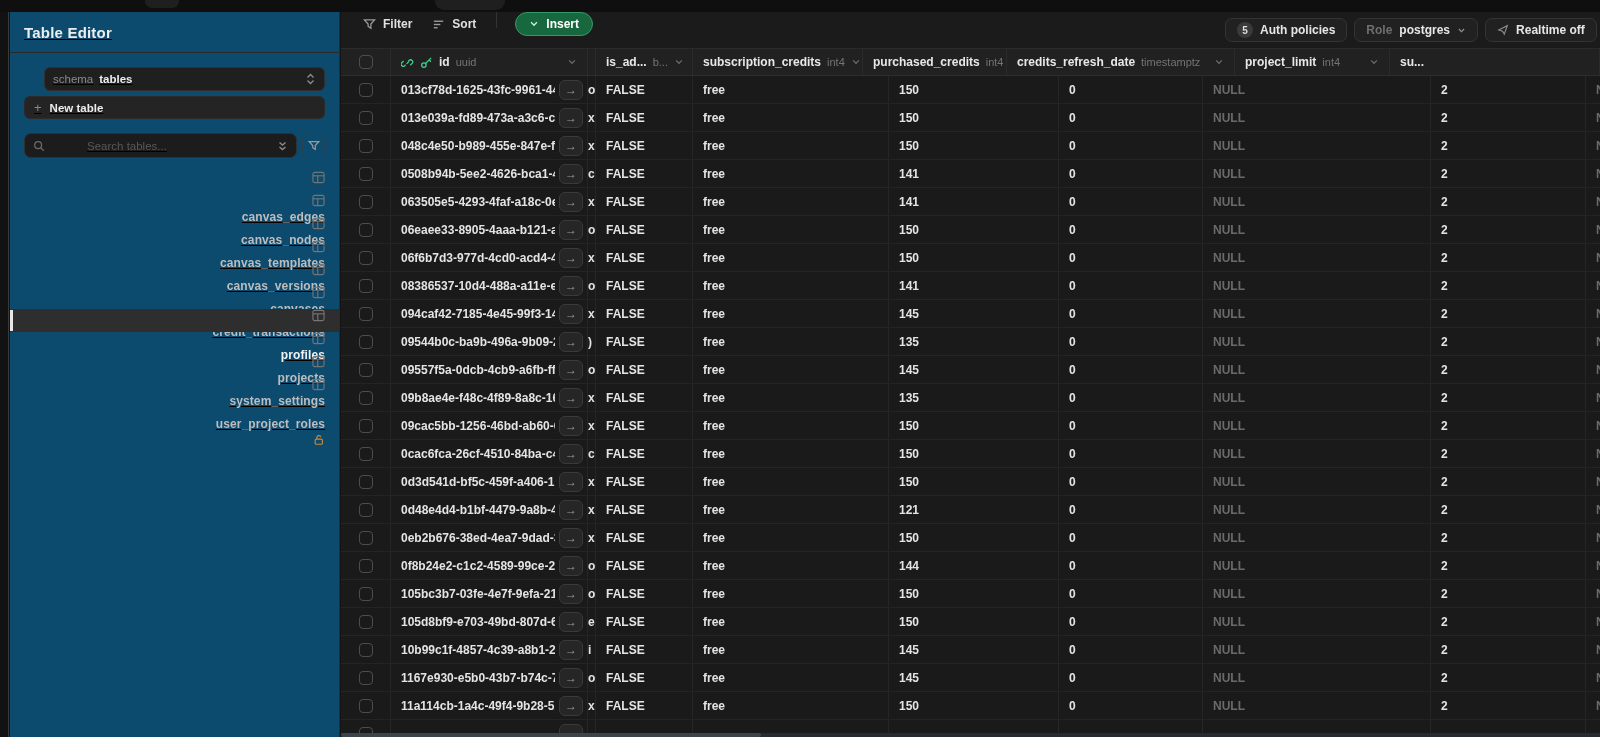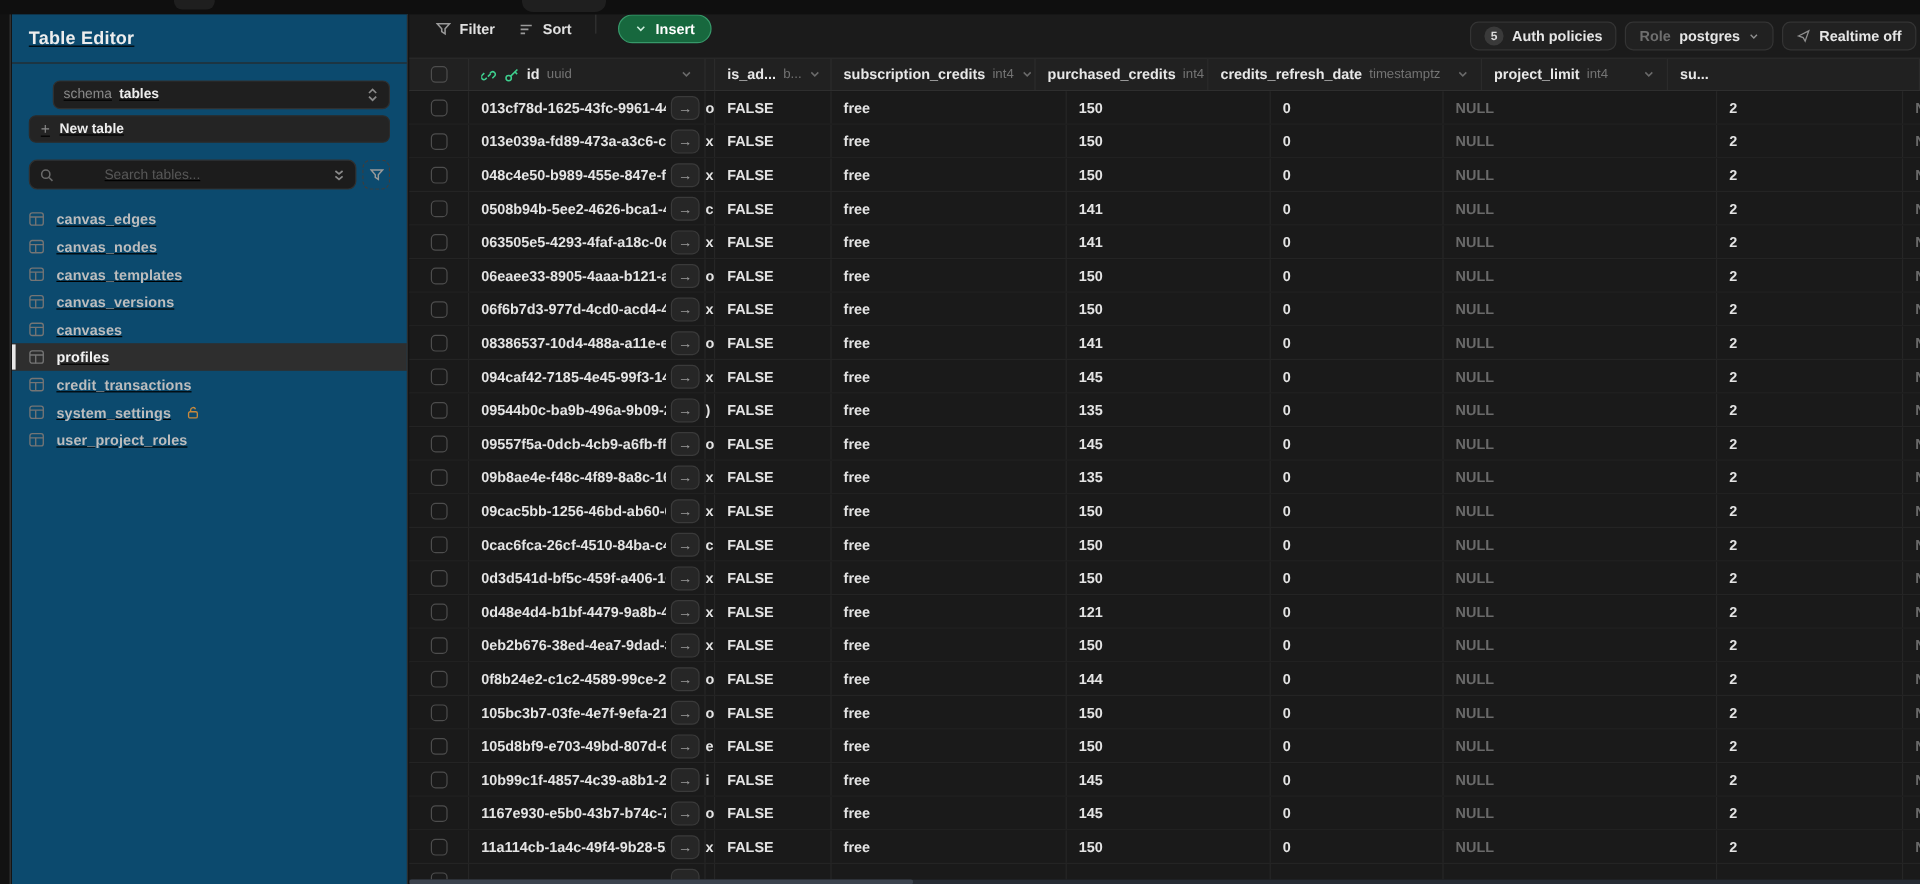--- a/index.html
+++ b/index.html
@@ -30,21 +30,21 @@
   .new-table-btn .txt { color:#ededed; font-size:11.5px; font-weight:700; }
   .search-row { margin-top:14px; display:flex; gap:5px; align-items:center; }
   .search-box { flex:1; height:25px; background:#1c1c1c; border:1px solid #303030; border-radius:7px;
     display:flex; align-items:center; gap:6px; padding:0 8px; }
   .search-box input { flex:1; background:transparent; border:none; outline:none; color:#cfcfcf; font-size:11.5px;
     font-family:"Liberation Sans", sans-serif;margin-left:36px; }
   .search-box input::placeholder { color:#585858; }
   .filter-tables-btn { width:23px; height:25px; border:1px dashed #3e3e3e; background:transparent; border-radius:7px;
     display:flex; align-items:center; justify-content:center; cursor:pointer; }
   .tables-list { margin-top:13px; }
-  .tbl-item { height:23px; display:flex; align-items:center; gap:10px; padding:0 14px; cursor:pointer; position:relative; }
+  .tbl-item { height:23px; display:flex; align-items:flex-end; gap:26px; padding:0 14px; cursor:pointer; position:relative;flex-direction:column; }
   .tbl-item .ticon { color:#757575; display:flex; }
   .tbl-item .tname { color:#bdbdbd; font-size:12px; font-weight:600; letter-spacing:.1px; }
   .tbl-item.selected { background:#2e2e2e; }
   .tbl-item.selected .tname { color:#f2f2f2; }
   .tbl-item.selected::before { content:""; position:absolute; left:0; top:1px; bottom:1px; width:3px; background:#e8e8e8; }
   .lock { color:#c98a3d; display:flex; margin-left:2px; }
 
   
   .main { position:absolute; left:341px; top:12px; width:1259px; height:725px; background:#181818; overflow:hidden; }
 
@@ -216,44 +216,55 @@
       <svg width="13" height="13" viewBox="0 0 14 14" fill="none" stroke="currentColor" stroke-width="1.2">
             <rect x="1" y="1.5" width="12" height="11" rx="2"></rect>
             <path d="M1 5.2 H13"></path>
             <path d="M6.2 5.2 V12.5"></path>
           </svg>
     </span>
     <span class="tname">canvases</span>
 
   </div>
 
+  <div class="tbl-item">
+    <span class="ticon">
+      <svg width="13" height="13" viewBox="0 0 14 14" fill="none" stroke="currentColor" stroke-width="1.2">
+            <rect x="1" y="1.5" width="12" height="11" rx="2"></rect>
+            <path d="M1 5.2 H13"></path>
+            <path d="M6.2 5.2 V12.5"></path>
+          </svg>
+    </span>
+    <span class="tname">credit_transactions</span>
+
+  </div>
+
   <div class="tbl-item selected">
     <span class="ticon">
       <svg width="13" height="13" viewBox="0 0 14 14" fill="none" stroke="currentColor" stroke-width="1.2">
             <rect x="1" y="1.5" width="12" height="11" rx="2"></rect>
             <path d="M1 5.2 H13"></path>
             <path d="M6.2 5.2 V12.5"></path>
           </svg>
     </span>
     <span class="tname">profiles</span>
 
   </div>
 
   <div class="tbl-item">
     <span class="ticon">
       <svg width="13" height="13" viewBox="0 0 14 14" fill="none" stroke="currentColor" stroke-width="1.2">
             <rect x="1" y="1.5" width="12" height="11" rx="2"></rect>
             <path d="M1 5.2 H13"></path>
             <path d="M6.2 5.2 V12.5"></path>
           </svg>
     </span>
-    <span class="tname">credit_transactions</span>
-
-  </div>
-
+    <span class="tname">projects</span>
+
+  </div>
 
   <div class="tbl-item">
     <span class="ticon">
       <svg width="13" height="13" viewBox="0 0 14 14" fill="none" stroke="currentColor" stroke-width="1.2">
             <rect x="1" y="1.5" width="12" height="11" rx="2"></rect>
             <path d="M1 5.2 H13"></path>
             <path d="M6.2 5.2 V12.5"></path>
           </svg>
     </span>
     <span class="tname">system_settings</span>

